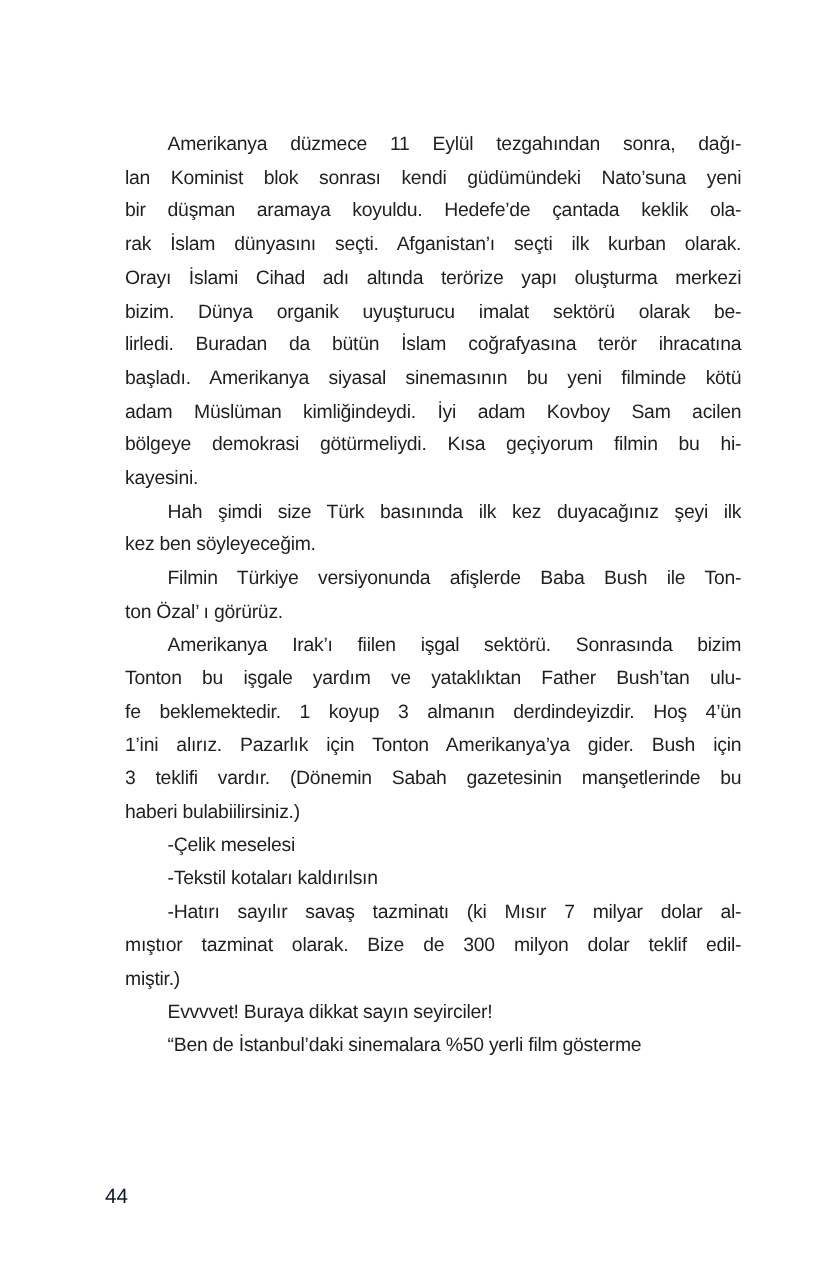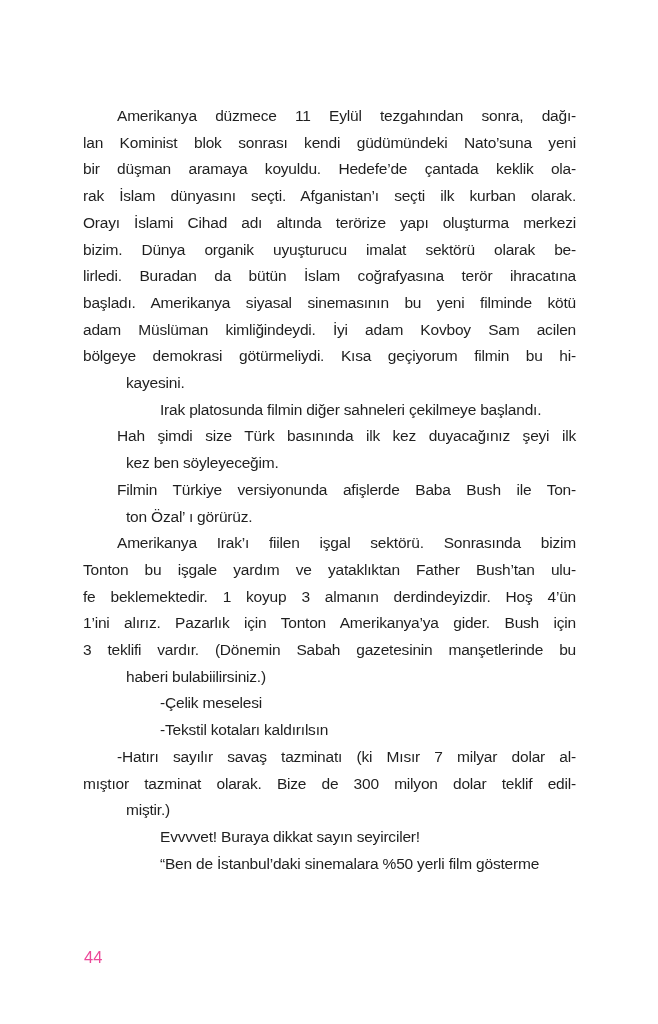--- a/index.html
+++ b/index.html
@@ -11,71 +11,67 @@
     position: relative;
     width: 658px;
     height: 1024px;
     background: #ffffff;
     font-family: "Liberation Sans", sans-serif;
     color: #1f1f1f;
     overflow: hidden;
   }
   .text-block {
     position: absolute;
-    left: 83px;
+    left: 100px;
     top: 103px;
     width: 493px;
   }
   .para {
     margin: 0;
     padding: 0;
   }
   .line {
     font-size: 15.5px;
     letter-spacing: -0.2px;
     line-height: 26.7px;
     text-align: justify;
     text-align-last: justify;
   }
   .line.last {
     text-align-last: left;
-    margin-left: 43px;
   }
   .line.indent {
     text-indent: 34px;
   }
   .page-number {
     position: absolute;
     left: 84px;
     top: 947px;
     font-size: 16.5px;
     line-height: 20px;
-    color: #ec4899;
+    color: #0f172a;
   }
 </style>
 </head>
 <body>
 
 <div class="page">
   <div class="text-block">
       <div class="para">
         <div class="line indent">Amerikanya düzmece 11 Eylül tezgahından sonra, dağı-</div>
         <div class="line">lan Kominist blok sonrası kendi güdümündeki Nato’suna yeni</div>
         <div class="line">bir düşman aramaya koyuldu. Hedefe’de çantada keklik ola-</div>
         <div class="line">rak İslam dünyasını seçti. Afganistan’ı seçti ilk kurban olarak.</div>
         <div class="line">Orayı İslami Cihad adı altında terörize yapı oluşturma merkezi</div>
         <div class="line">bizim. Dünya organik uyuşturucu imalat sektörü olarak be-</div>
         <div class="line">lirledi. Buradan da bütün İslam coğrafyasına terör ihracatına</div>
         <div class="line">başladı. Amerikanya siyasal sinemasının bu yeni filminde kötü</div>
         <div class="line">adam Müslüman kimliğindeydi. İyi adam Kovboy Sam acilen</div>
         <div class="line">bölgeye demokrasi götürmeliydi. Kısa geçiyorum filmin bu hi-</div>
         <div class="line last">kayesini.</div>
-      </div>
-      <div class="para">
-        <div class="line indent last">Irak platosunda filmin diğer sahneleri çekilmeye başlandı.</div>
       </div>
       <div class="para">
         <div class="line indent">Hah şimdi size Türk basınında ilk kez duyacağınız şeyi ilk</div>
         <div class="line last">kez ben söyleyeceğim.</div>
       </div>
       <div class="para">
         <div class="line indent">Filmin Türkiye versiyonunda afişlerde Baba Bush ile Ton-</div>
         <div class="line last">ton Özal’ ı görürüz.</div>
       </div>
       <div class="para">

